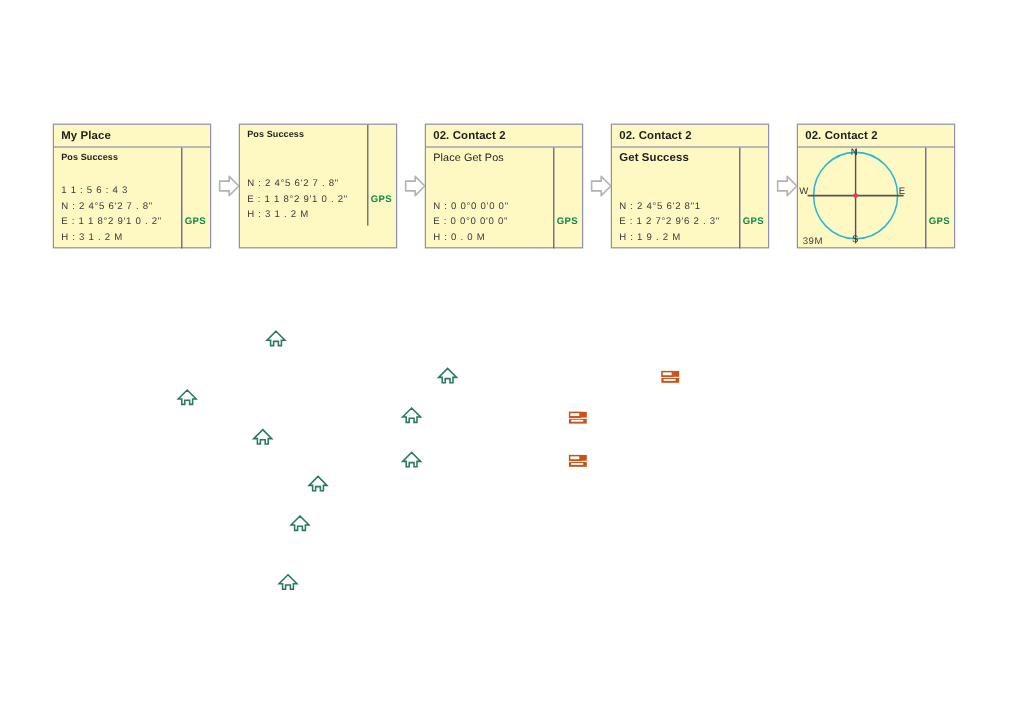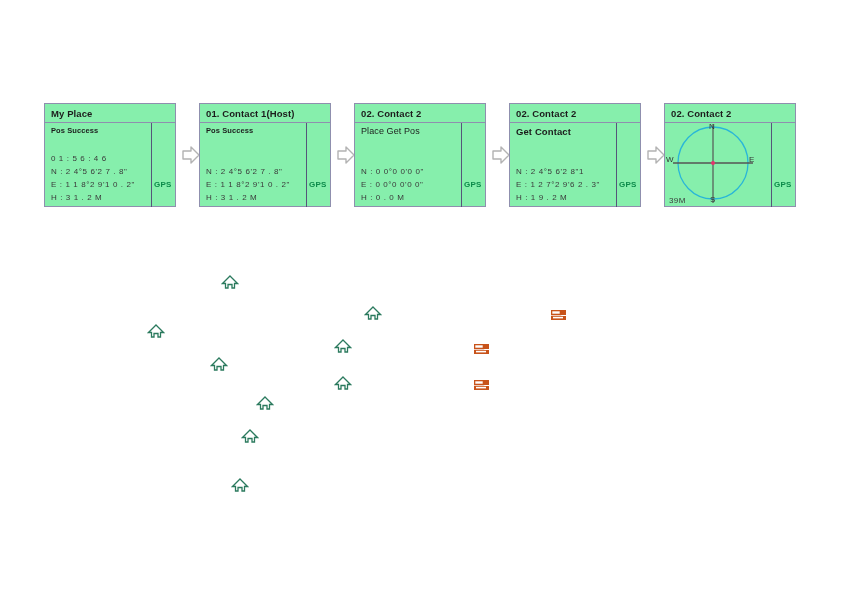--- a/index.html
+++ b/index.html
@@ -23,21 +23,21 @@
     width: 851px;
     height: 115px;
   }
 
   .device-panel {
     position: absolute;
     top: 3px;
     width: 132px;
     height: 104px;
     border: 1px solid #8f8fae;
-    background: #86efac;
+    background: #fef9c3;
     box-sizing: border-box;
   }
 
   .panel-title-bar {
     height: 19px;
     border-bottom: 1px solid #8f8fae;
     box-sizing: border-box;
     display: flex;
     align-items: center;
     padding-left: 6px;
@@ -161,38 +161,35 @@
 
 <div id="panel-flow">
     <div class="device-panel" style="left: 44px;">
       <div class="panel-title-bar">
         <span class="panel-title">My Place</span>
       </div>
       <div class="panel-body">
         <div class="panel-main">
           <div class="status-line">Pos Success</div>
           <div class="data-lines">
-            <div class="data-line">0 1 : 5 6 : 4 6</div>
+            <div class="data-line">1 1 : 5 6 : 4 3</div>
             <div class="data-line">N : 2 4°5 6'2 7 . 8"</div>
             <div class="data-line">E : 1 1 8°2 9'1 0 . 2"</div>
             <div class="data-line">H : 3 1 . 2 M</div>
           </div>
         </div>
         <div class="panel-side">
           <span class="gps-badge">GPS</span>
         </div>
       </div>
     </div>
     <div class="flow-arrow" style="left: 182px;"><svg width="18" height="20" viewBox="0 0 18 20">
         <path d="M1 6 L9 6 L9 2 L17 10 L9 18 L9 14 L1 14 Z" fill="#ffffff" stroke="#b3b3b3" stroke-width="1.4" stroke-linejoin="round"></path>
       </svg></div>
     <div class="device-panel" style="left: 199px;">
-      <div class="panel-title-bar">
-        <span class="panel-title">01. Contact 1(Host)</span>
-      </div>
       <div class="panel-body">
         <div class="panel-main">
           <div class="status-line">Pos Success</div>
           <div class="data-lines">
             <div class="data-line">N : 2 4°5 6'2 7 . 8"</div>
             <div class="data-line">E : 1 1 8°2 9'1 0 . 2"</div>
             <div class="data-line">H : 3 1 . 2 M</div>
           </div>
         </div>
         <div class="panel-side">
@@ -223,21 +220,21 @@
     </div>
     <div class="flow-arrow" style="left: 492px;"><svg width="18" height="20" viewBox="0 0 18 20">
         <path d="M1 6 L9 6 L9 2 L17 10 L9 18 L9 14 L1 14 Z" fill="#ffffff" stroke="#b3b3b3" stroke-width="1.4" stroke-linejoin="round"></path>
       </svg></div>
     <div class="device-panel" style="left: 509px;">
       <div class="panel-title-bar">
         <span class="panel-title">02. Contact 2</span>
       </div>
       <div class="panel-body">
         <div class="panel-main">
-          <div class="status-line large">Get Contact</div>
+          <div class="status-line large">Get Success</div>
           <div class="data-lines">
             <div class="data-line">N : 2 4°5 6'2 8"1</div>
             <div class="data-line">E : 1 2 7°2 9'6 2 . 3"</div>
             <div class="data-line">H : 1 9 . 2 M</div>
           </div>
         </div>
         <div class="panel-side">
           <span class="gps-badge">GPS</span>
         </div>
       </div>

